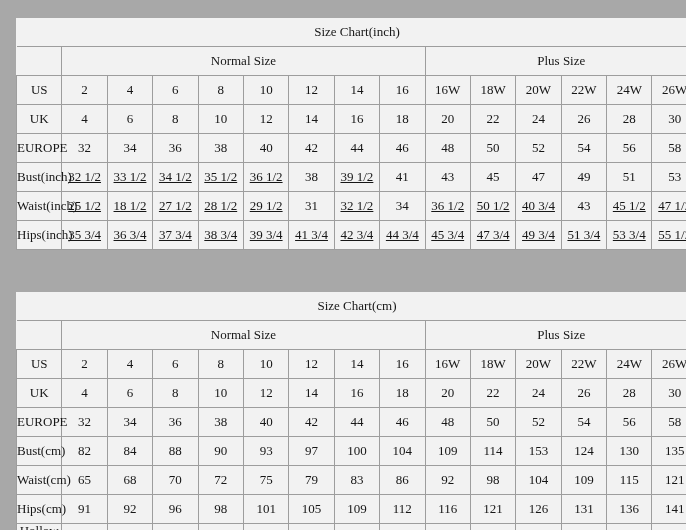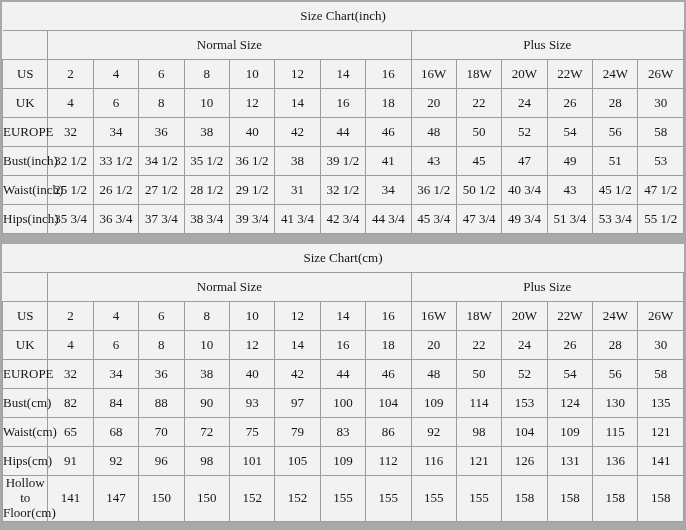--- a/index.html
+++ b/index.html
@@ -10,21 +10,21 @@
     width: 686px;
     height: 530px;
     background: #a8a8a8;
     font-family: "Liberation Serif", serif;
     color: #111;
     overflow: hidden;
   }
   .chart-wrap {
     width: 686px;
     box-sizing: border-box;
-    padding: 0;
+    padding: 16px;
   }
   table.size-chart {
     border-collapse: collapse;
     width: 682px;
     margin: 2px auto 0 auto;
     background: #f2f2f2;
     table-layout: fixed;
   }
   table.size-chart td {
     border: 1px solid #9d9d9d;
@@ -59,20 +59,21 @@
     background: #a8a8a8;
     width: 686px;
   }
   .blank-cell {
     border-left: none !important;
     border-top: none !important;
     border-bottom: 1px solid #9d9d9d;
   }
   td.small {
     font-size: 12px;
+    text-decoration: underline;
   }
 </style>
 </head>
 <body>
 
 <div id="root">
     <div class="chart-wrap">
       <table class="size-chart">
         <tbody>
           <tr>
@@ -147,21 +148,21 @@
             <td>43</td>
             <td>45</td>
             <td>47</td>
             <td>49</td>
             <td>51</td>
             <td>53</td>
           </tr>
           <tr>
             <td class="rowlabel">Waist(inch)</td>
             <td class="small">25 1/2</td>
-            <td class="small">26 1/2</td>
+            <td class="small">18 1/2</td>
             <td class="small">27 1/2</td>
             <td class="small">28 1/2</td>
             <td class="small">29 1/2</td>
             <td>31</td>
             <td class="small">32 1/2</td>
             <td>34</td>
             <td class="small">36 1/2</td>
             <td class="small">50 1/2</td>
             <td class="small">40 3/4</td>
             <td>43</td>

